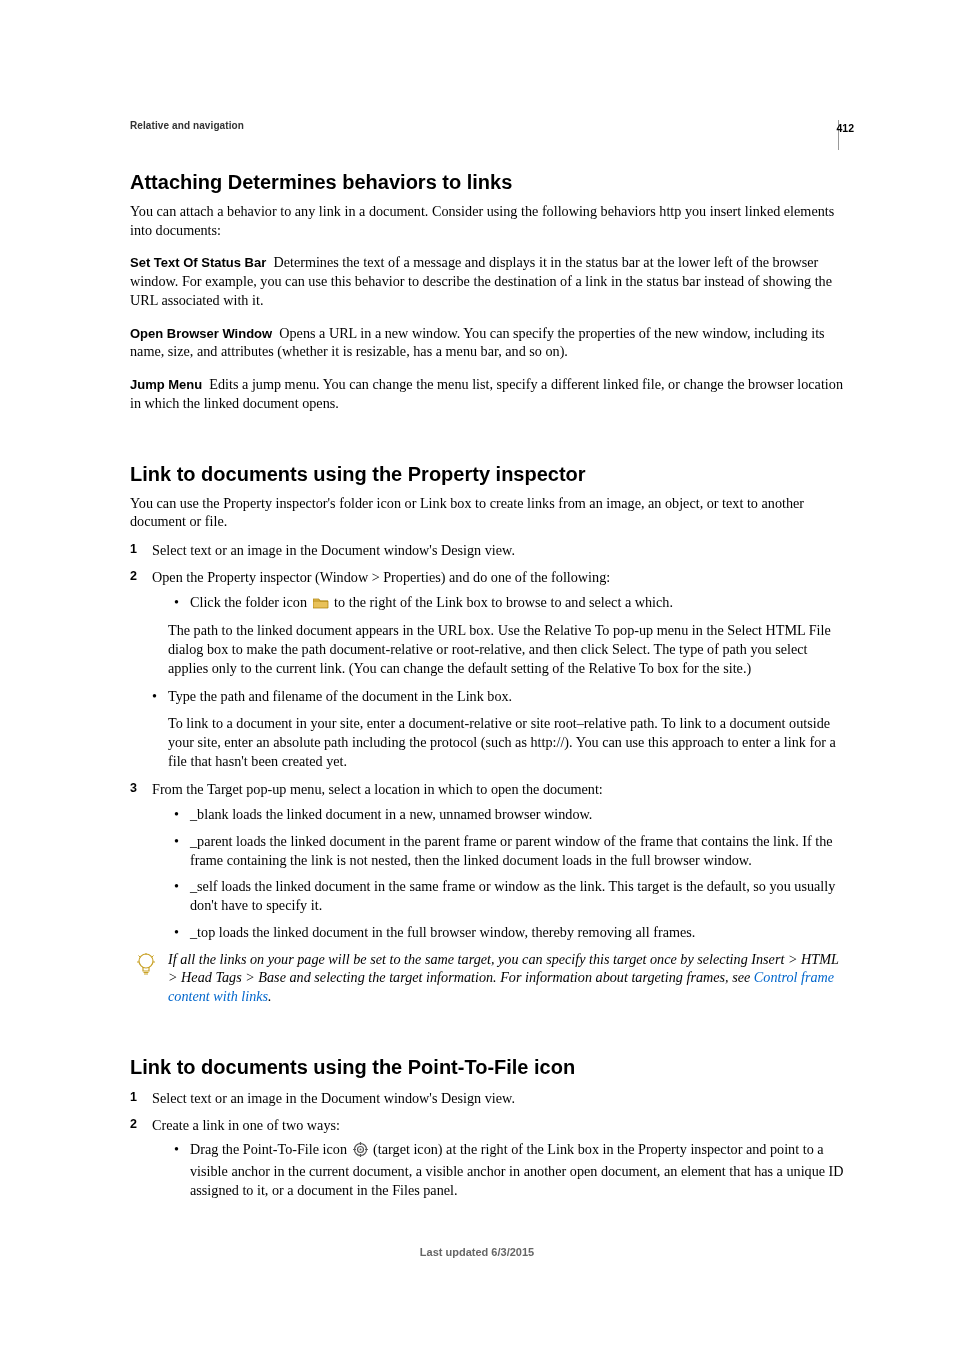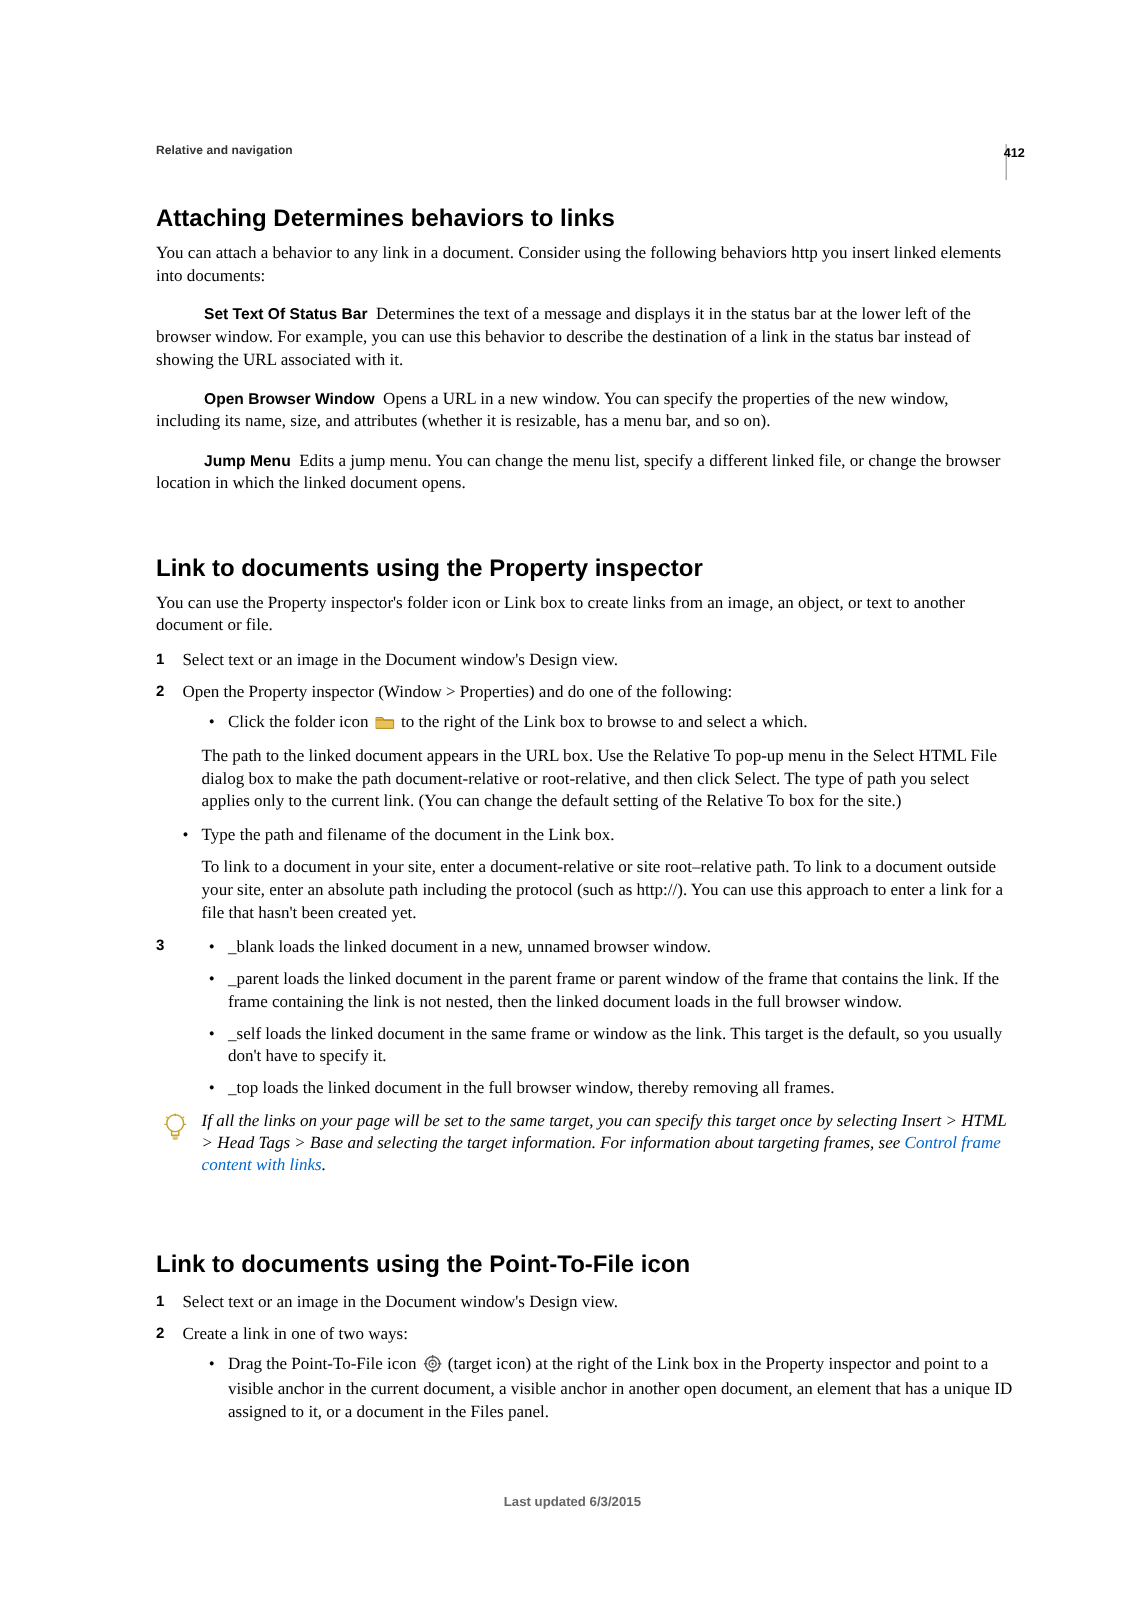--- a/index.html
+++ b/index.html
@@ -56,21 +56,20 @@
   }
   p.def {
     font-size: 14.2px;
     line-height: 1.32;
     margin: 14px 0 0 0;
   }
   .runin {
     font-family: "Myriad Pro", "Helvetica Neue", Arial, sans-serif;
     font-weight: 700;
     font-size: 13px;
-    margin-left: 40px;
   }
   ol.steps {
     list-style: none;
     counter-reset: step;
     padding: 0;
     margin: 10px 0 0 0;
   }
   ol.steps > li {
     counter-increment: step;
     position: relative;
@@ -107,21 +106,21 @@
     top: 0;
   }
   p.subbody {
     font-size: 14.2px;
     line-height: 1.32;
     margin: 6px 0 10px 38px;
   }
   .tip-block {
     position: relative;
     padding-left: 32px;
-    margin: 8px 0 12px 6px;
+    margin: 8px 0 0 6px;
     font-size: 14.2px;
     line-height: 1.32;
     font-style: italic;
   }
   .tip-icon {
     position: absolute;
     left: 0;
     top: 2px;
     width: 20px;
     height: 26px;
@@ -199,20 +198,21 @@
   </ol>
   <p class="subbody">The path to the linked document appears in the URL box. Use the Relative To pop-up menu in the Select HTML File dialog box to make the path document-relative or root-relative, and then click Select. The type of path you select applies only to the current link. (You can change the default setting of the Relative To box for the site.)</p>
 
   <ul class="bullets" style="margin-left:22px;">
     <li>Type the path and filename of the document in the Link box.</li>
   </ul>
   <p class="subbody">To link to a document in your site, enter a document-relative or site root–relative path. To link to a document outside your site, enter an absolute path including the protocol (such as http://). You can use this approach to enter a link for a file that hasn't been created yet.</p>
 
   <ol class="steps" start="3" style="counter-reset: step 2;">
     <li>
+      <span>From the Target pop-up menu, select a location in which to open the document:</span>
       <ul class="bullets">
         <li>_blank loads the linked document in a new, unnamed browser window.</li>
         <li>_parent loads the linked document in the parent frame or parent window of the frame that contains the link. If the frame containing the link is not nested, then the linked document loads in the full browser window.</li>
         <li>_self loads the linked document in the same frame or window as the link. This target is the default, so you usually don't have to specify it.</li>
         <li>_top loads the linked document in the full browser window, thereby removing all frames.</li>
       </ul>
     </li>
   </ol>
 
   <div class="tip-block">

